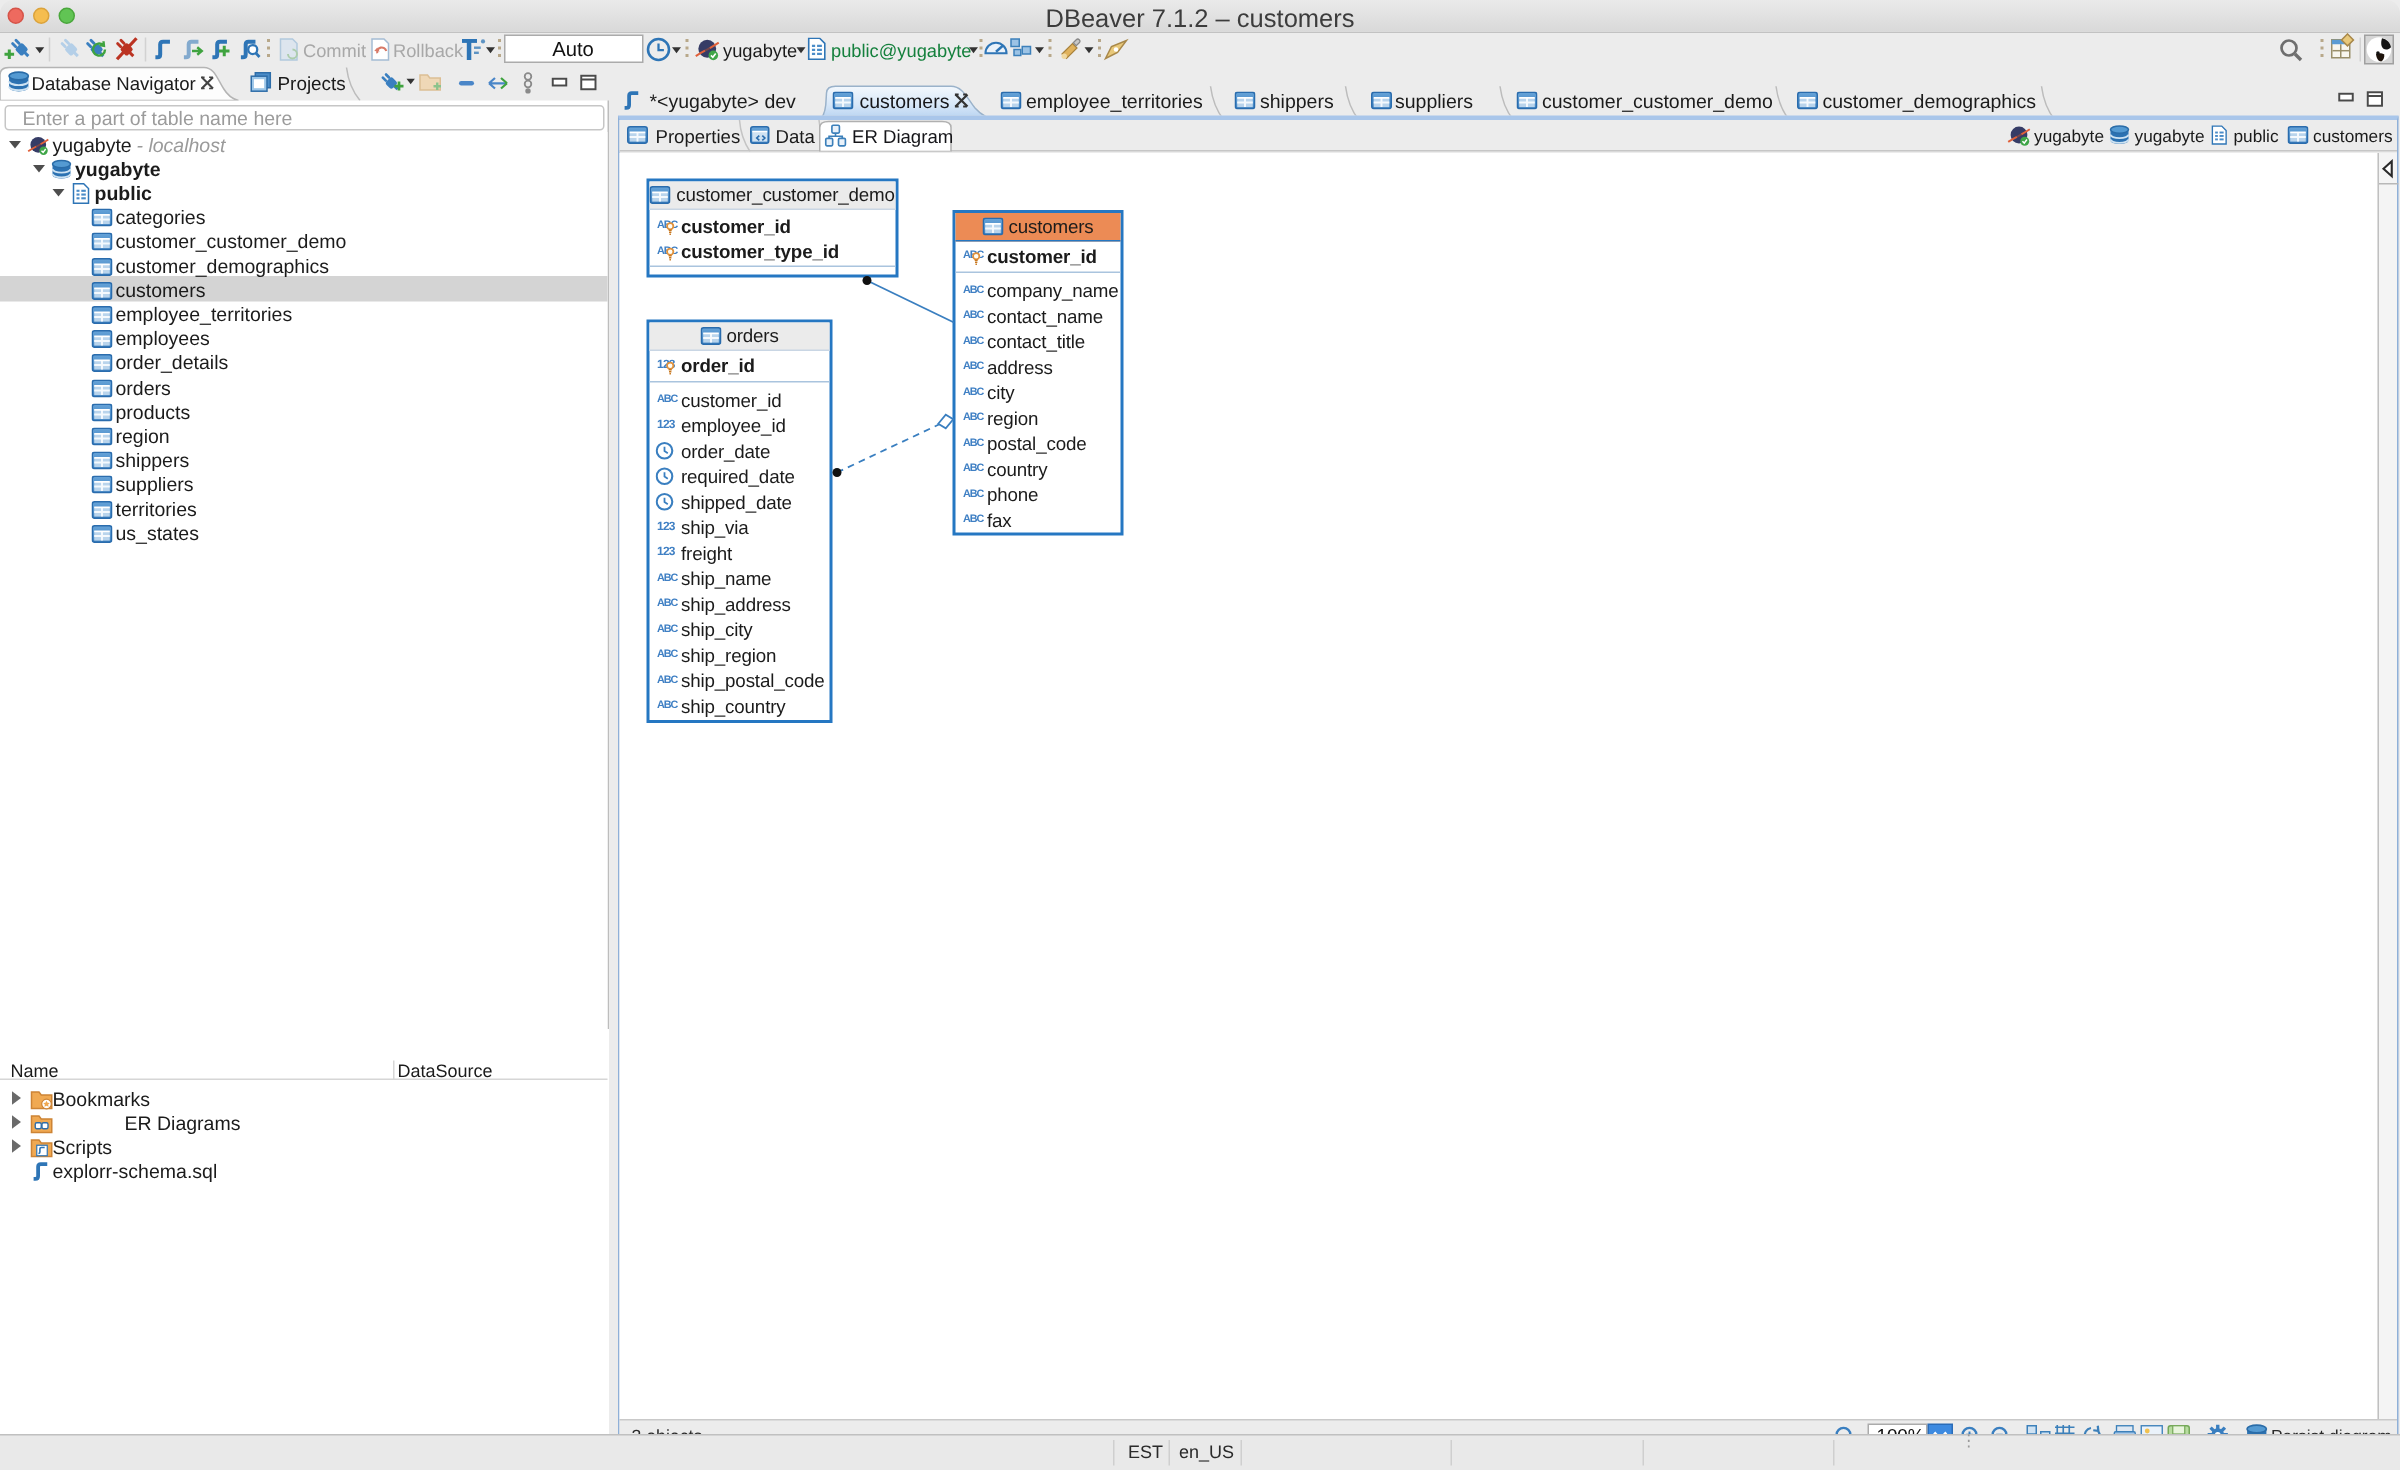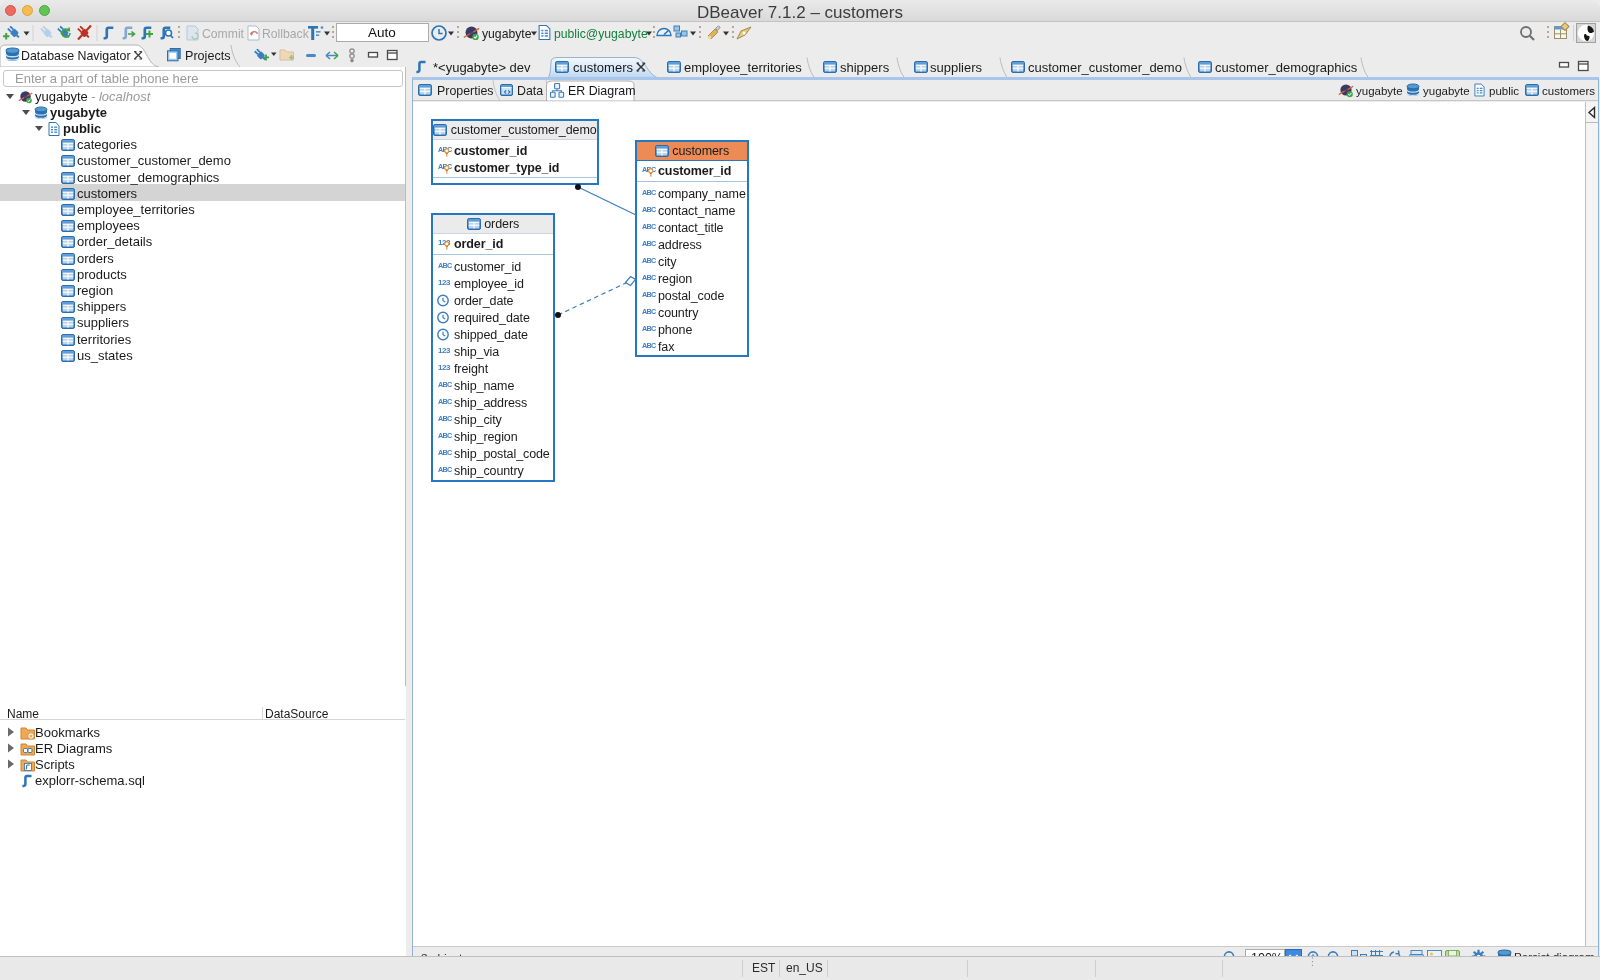--- a/index.html
+++ b/index.html
@@ -278,21 +278,21 @@
     <g fill="none" stroke="#8a8a8a" stroke-width="1.2">
           <circle cx="352" cy="7" r="2.2"></circle>
           <circle cx="352" cy="12" r="2.2"></circle>
           <circle cx="352" cy="16.6" r="1.2" fill="#8a8a8a"></circle>
         </g>
     <rect x="368.5" y="8.5" width="9" height="4.5" fill="#fff" stroke="#4a4a4a" stroke-width="1.3"></rect>
     <rect x="387.5" y="6.5" width="9.5" height="9" fill="#fff" stroke="#4a4a4a" stroke-width="1.3"></rect>
     <line x1="387.5" y1="9" x2="397" y2="9" stroke="#4a4a4a" stroke-width="1.3"></line>
   </svg>
   </div>
-  <div id="filterbox">Enter a part of table phone here</div>
+  <div id="filterbox">Enter a part of table name here</div>
   <div id="tree">
     <div class="sel" style="top:96.2px;"></div>
     <div class="trow" style="top:-0.5px;left:0;">
         <span class="tri" style="left:6px;"></span>
         <svg class="ic" style="left:18px;" width="15" height="14">
           <use href="#s-planet" width="15" height="14"></use>
         </svg>
         <span style="position:absolute;left:35px;">yugabyte</span>
         <span style="position:absolute;left:91px;color:#9a9a9a;font-style:italic;">- localhost</span>
       </div>
@@ -419,21 +419,21 @@
             <rect x="7" y="5.5" width="4" height="4" rx="1" fill="#fff" stroke="#2e6da8" stroke-width="0.9"></rect>
           </g>
         <g transform="translate(21,33)">
             <path d="M0 1 h5 l1.5 2 h7 v9 h-13.5z" fill="#f0a952" stroke="#cd8435"></path>
             <rect x="3.5" y="4.5" width="7" height="7" fill="#fff" stroke="#2e75b6" stroke-width="0.8"></rect>
             <path d="M8.8 6 H6.6 Q5.6 6 5.6 7 v2 q0 1 -1 1" fill="none" stroke="#2e75b6" stroke-width="1.1"></path>
           </g>
         <use href="#s-sql" x="20" y="47" width="14" height="16"></use>
       </svg>
       <span style="position:absolute;left:35px;top:39px;font-size:13px;">Bookmarks</span>
-      <span style="position:absolute;left:35px;top:55px;font-size:13px;">ER Diagrams</span>
+      <span style="position:absolute;left:35px;top:55px;font-size:13px;padding-left:48px;">ER Diagrams</span>
       <span style="position:absolute;left:35px;top:71px;font-size:13px;">Scripts</span>
       <span style="position:absolute;left:35px;top:87px;font-size:13px;">explorr-schema.sql</span>
     </div>
   </div>
 </div>
 
 <div id="editor">
   <div id="ed-tabs">
   <svg width="1193" height="24">
     <defs>

